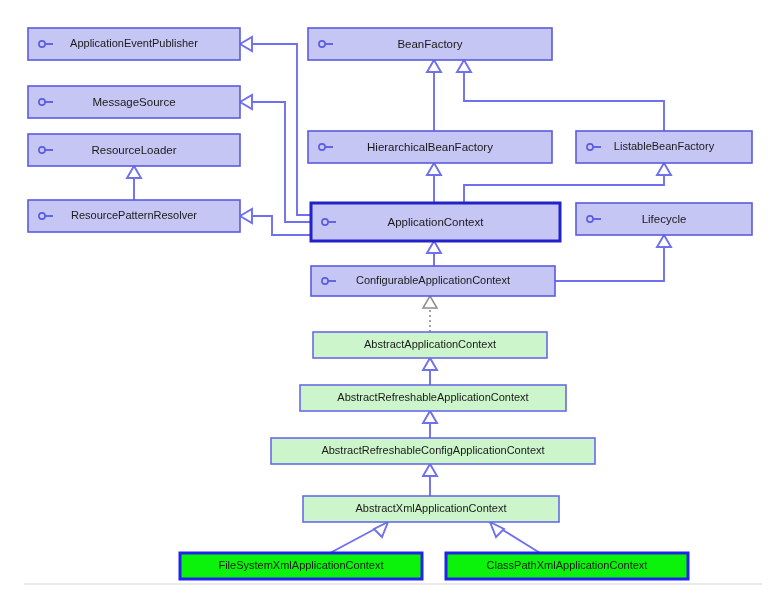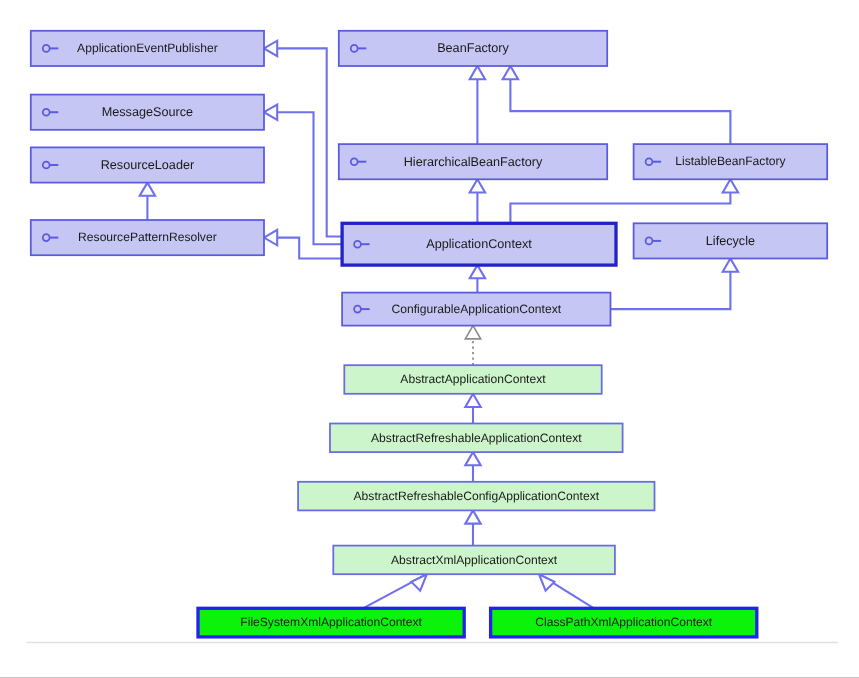--- a/index.html
+++ b/index.html
@@ -12,21 +12,21 @@
     width: 781px;
     height: 616px;
     font-family: "Liberation Sans", sans-serif;
     overflow: hidden;
     position: relative;
   }
   #diagram-root {
     position: relative;
     width: 781px;
     height: 616px;
-    background: #737373;
+    background: #3b82f6;
   }
   svg#uml-canvas {
     display: block;
     width: 781px;
     height: 616px;
   }
   .node-label {
     font-family: "Liberation Sans", sans-serif;
     font-size: 11.5px;
     fill: #1a1a1a;

